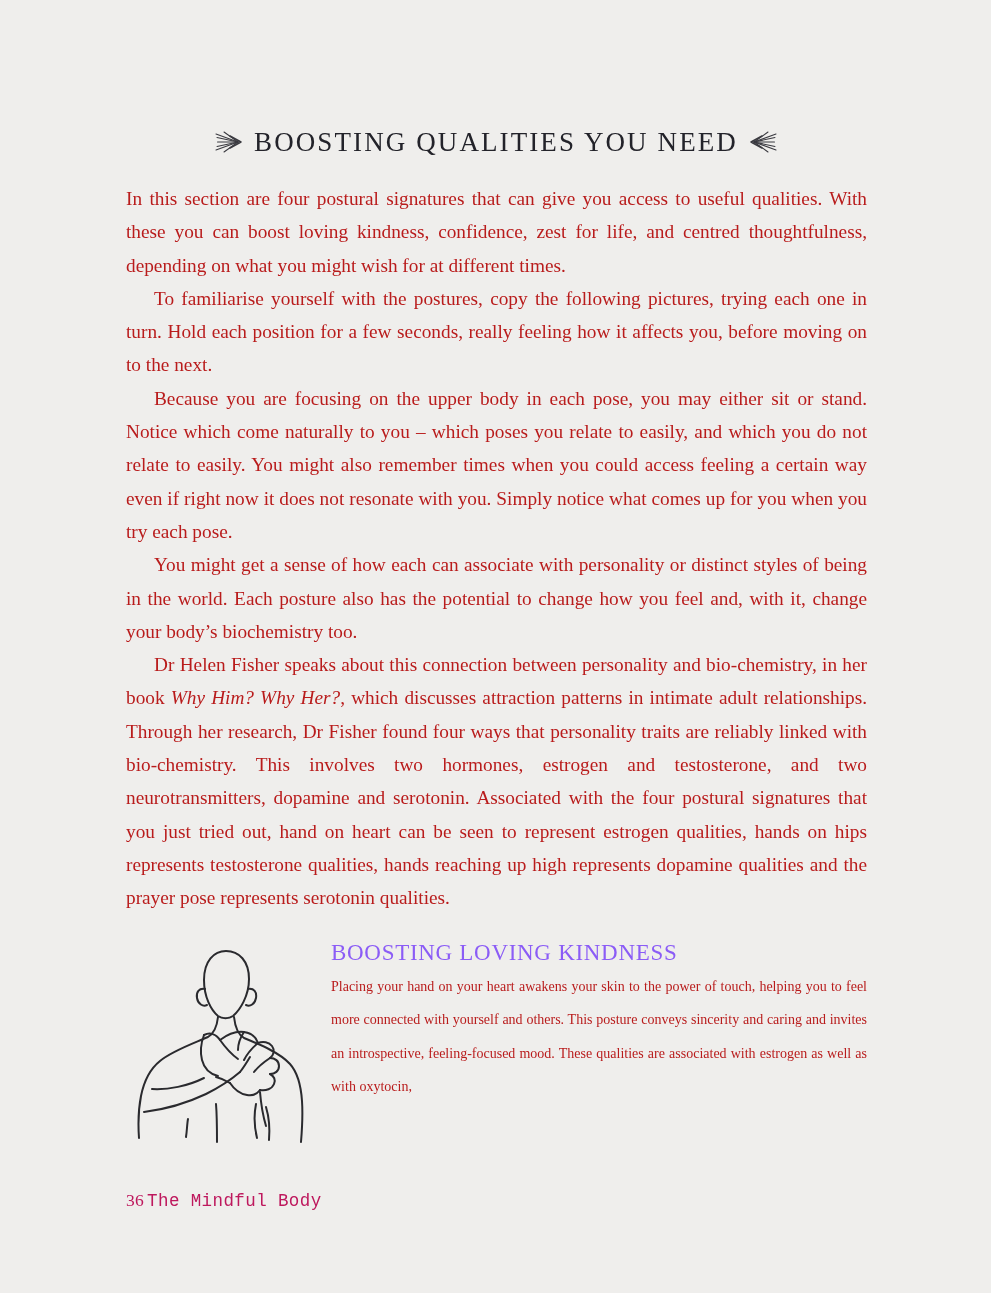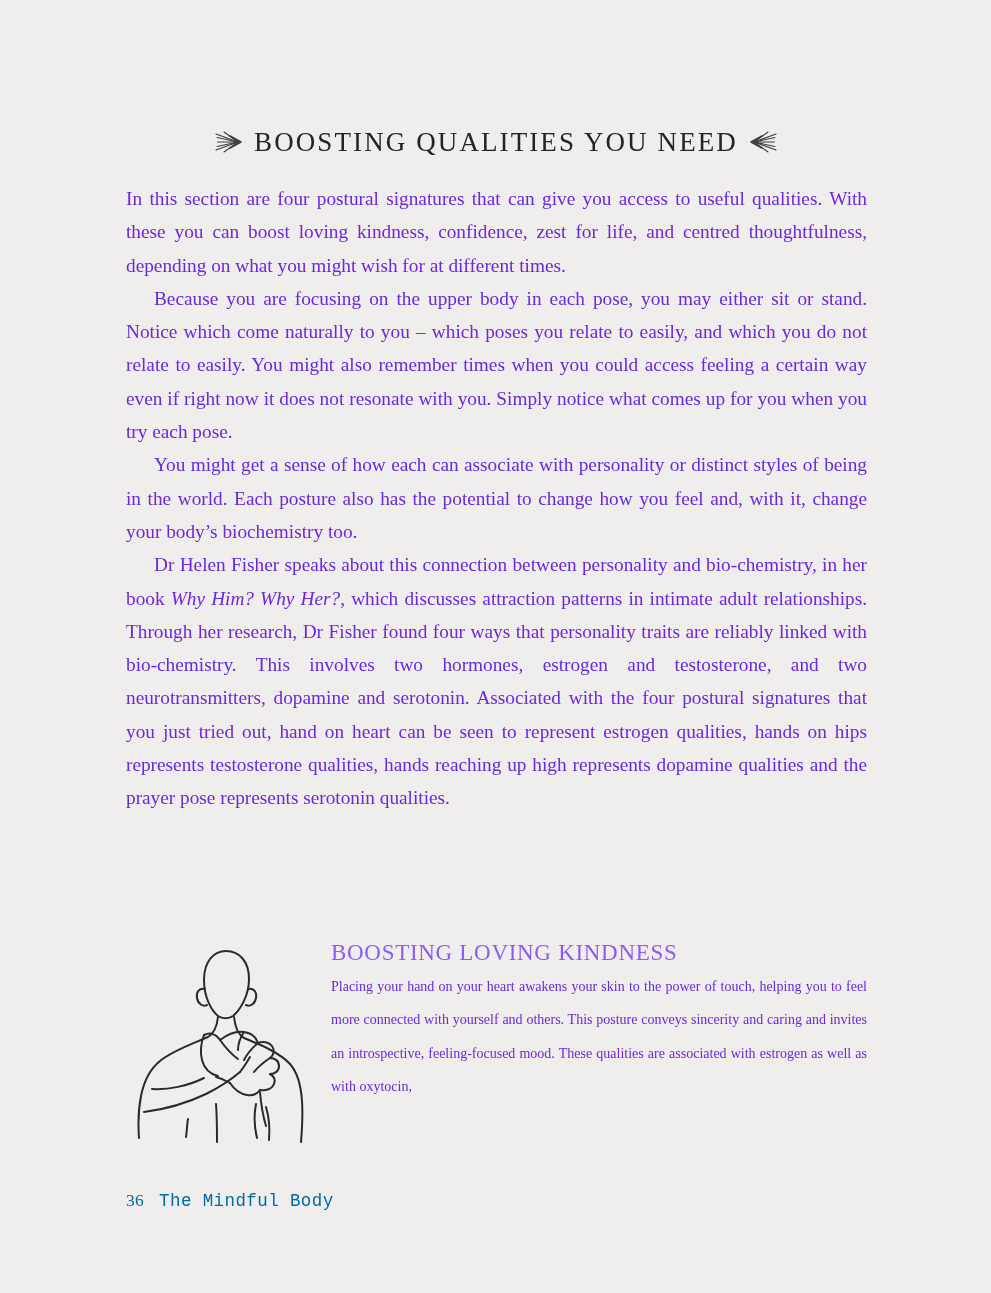--- a/index.html
+++ b/index.html
@@ -58,21 +58,21 @@
     left: 126px;
     top: 182px;
     width: 741px;
   }
   p.para {
     margin: 0;
     text-align: justify;
     text-justify: inter-word;
     font-size: 19.3px;
     line-height: 33.3px;
-    color: #6d28d9;
+    color: #b91c1c;
     hyphens: none;
   }
   p.para.indent { text-indent: 28px; }
   p.para em { font-style: italic; }
 
   
   .lower {
     position: absolute;
     left: 126px;
     top: 938px;
@@ -109,22 +109,22 @@
     line-height: 33.3px;
   }
 
   
   .footer {
     position: absolute;
     left: 126px;
     top: 1190px;
     display: flex;
     align-items: baseline;
-    gap: 15px;
-    color: #0369a1;
+    gap: 3px;
+    color: #be185d;
   }
   .folio { font-size: 17.5px; letter-spacing: 0.3px; }
   .running-title { font-size: 17.5px; letter-spacing: 0.4px; font-family: Liberation Mono, monospace; }
 </style>
 </head>
 <body>
 
 <div class="page">
 
   <div class="chapter-heading">
@@ -152,20 +152,21 @@
         <path d="M2 22 L24 14"></path>
         <path d="M10 4 L24 14"></path>
         <path d="M10 24 L24 14"></path>
       </g>
       <path d="M16 8 L27 14 L16 20" fill="none" stroke="#3a3a40" stroke-width="1.5" stroke-linecap="round" stroke-linejoin="round"></path>
     </svg>
   </div>
 
   <div class="body-col">
     <p class="para">In this section are four postural signatures that can give you access to useful qualities. With these you can boost loving kindness, confidence, zest for life, and centred thoughtfulness, depending on what you might wish for at different times.</p>
+    <p class="para indent">To familiarise yourself with the postures, copy the following pictures, trying each one in turn. Hold each position for a few seconds, really feeling how it affects you, before moving on to the next.</p>
     <p class="para indent">Because you are focusing on the upper body in each pose, you may either sit or stand. Notice which come naturally to you – which poses you relate to easily, and which you do not relate to easily. You might also remember times when you could access feeling a certain way even if right now it does not resonate with you. Simply notice what comes up for you when you try each pose.</p>
     <p class="para indent">You might get a sense of how each can associate with personality or distinct styles of being in the world. Each posture also has the potential to change how you feel and, with it, change your body’s biochemistry too.</p>
     <p class="para indent"><span>Dr Helen Fisher speaks about this connection between personality and bio-chemistry, in her book </span><em>Why Him? Why Her?</em><span>, which discusses attraction patterns in intimate adult relationships. Through her research, Dr Fisher found four ways that personality traits are reliably linked with bio-chemistry. This involves two hormones, estrogen and testosterone, and two neurotransmitters, dopamine and serotonin. Associated with the four postural signatures that you just tried out, hand on heart can be seen to represent estrogen qualities, hands on hips represents testosterone qualities, hands reaching up high represents dopamine qualities and the prayer pose represents serotonin qualities.</span></p>
   </div>
 
   <div class="lower">
 
     <div class="figure-box">
       <svg width="190" height="210" viewBox="0 0 190 210">
         <g fill="none" stroke="#2a2a2e" stroke-width="2" stroke-linecap="round" stroke-linejoin="round">

